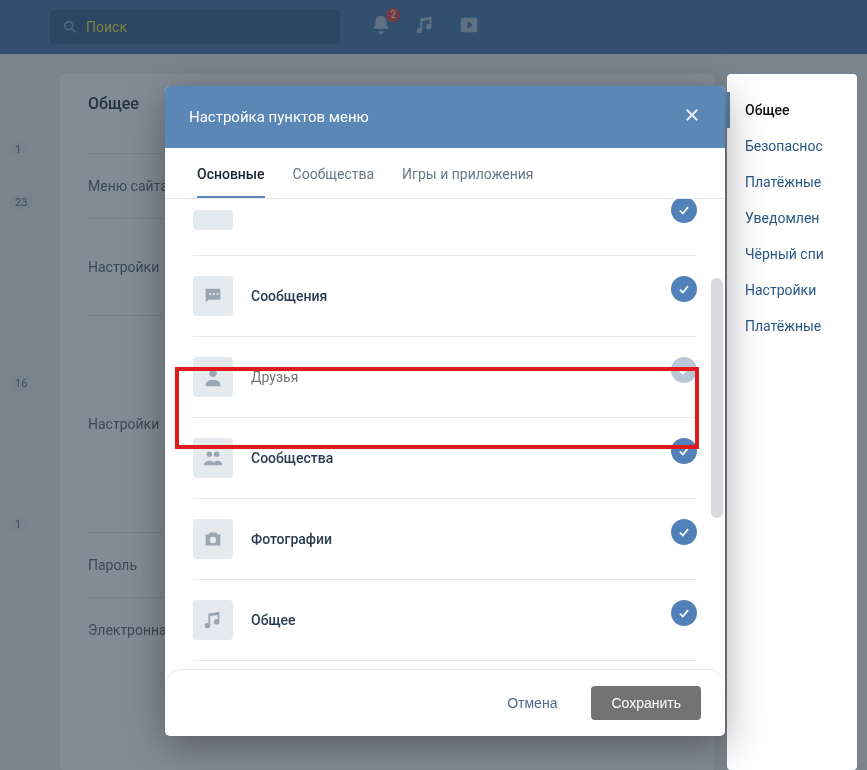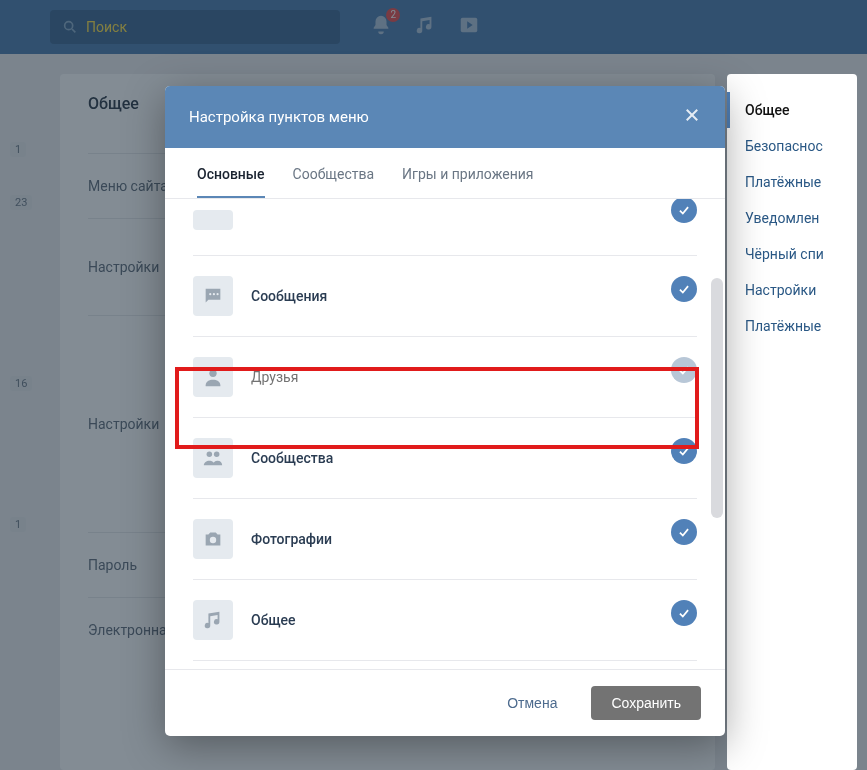--- a/index.html
+++ b/index.html
@@ -190,20 +190,21 @@
   z-index: 50;
   pointer-events: none;
 }
 
 .modal-footer {
   display: flex;
   justify-content: flex-end;
   gap: 14px;
   padding: 16px 24px;
   border-top: 1px solid #e7e8ec;
+  border-radius: 17px;
 }
 .btn {
   border: none; border-radius: 4px;
   font-size: 14px; padding: 9px 20px;
   cursor: pointer;
 }
 .btn-secondary { background: transparent; color: #4d6b8e; }
 .btn-primary { background: #737373; color: #fff; }
 
 

